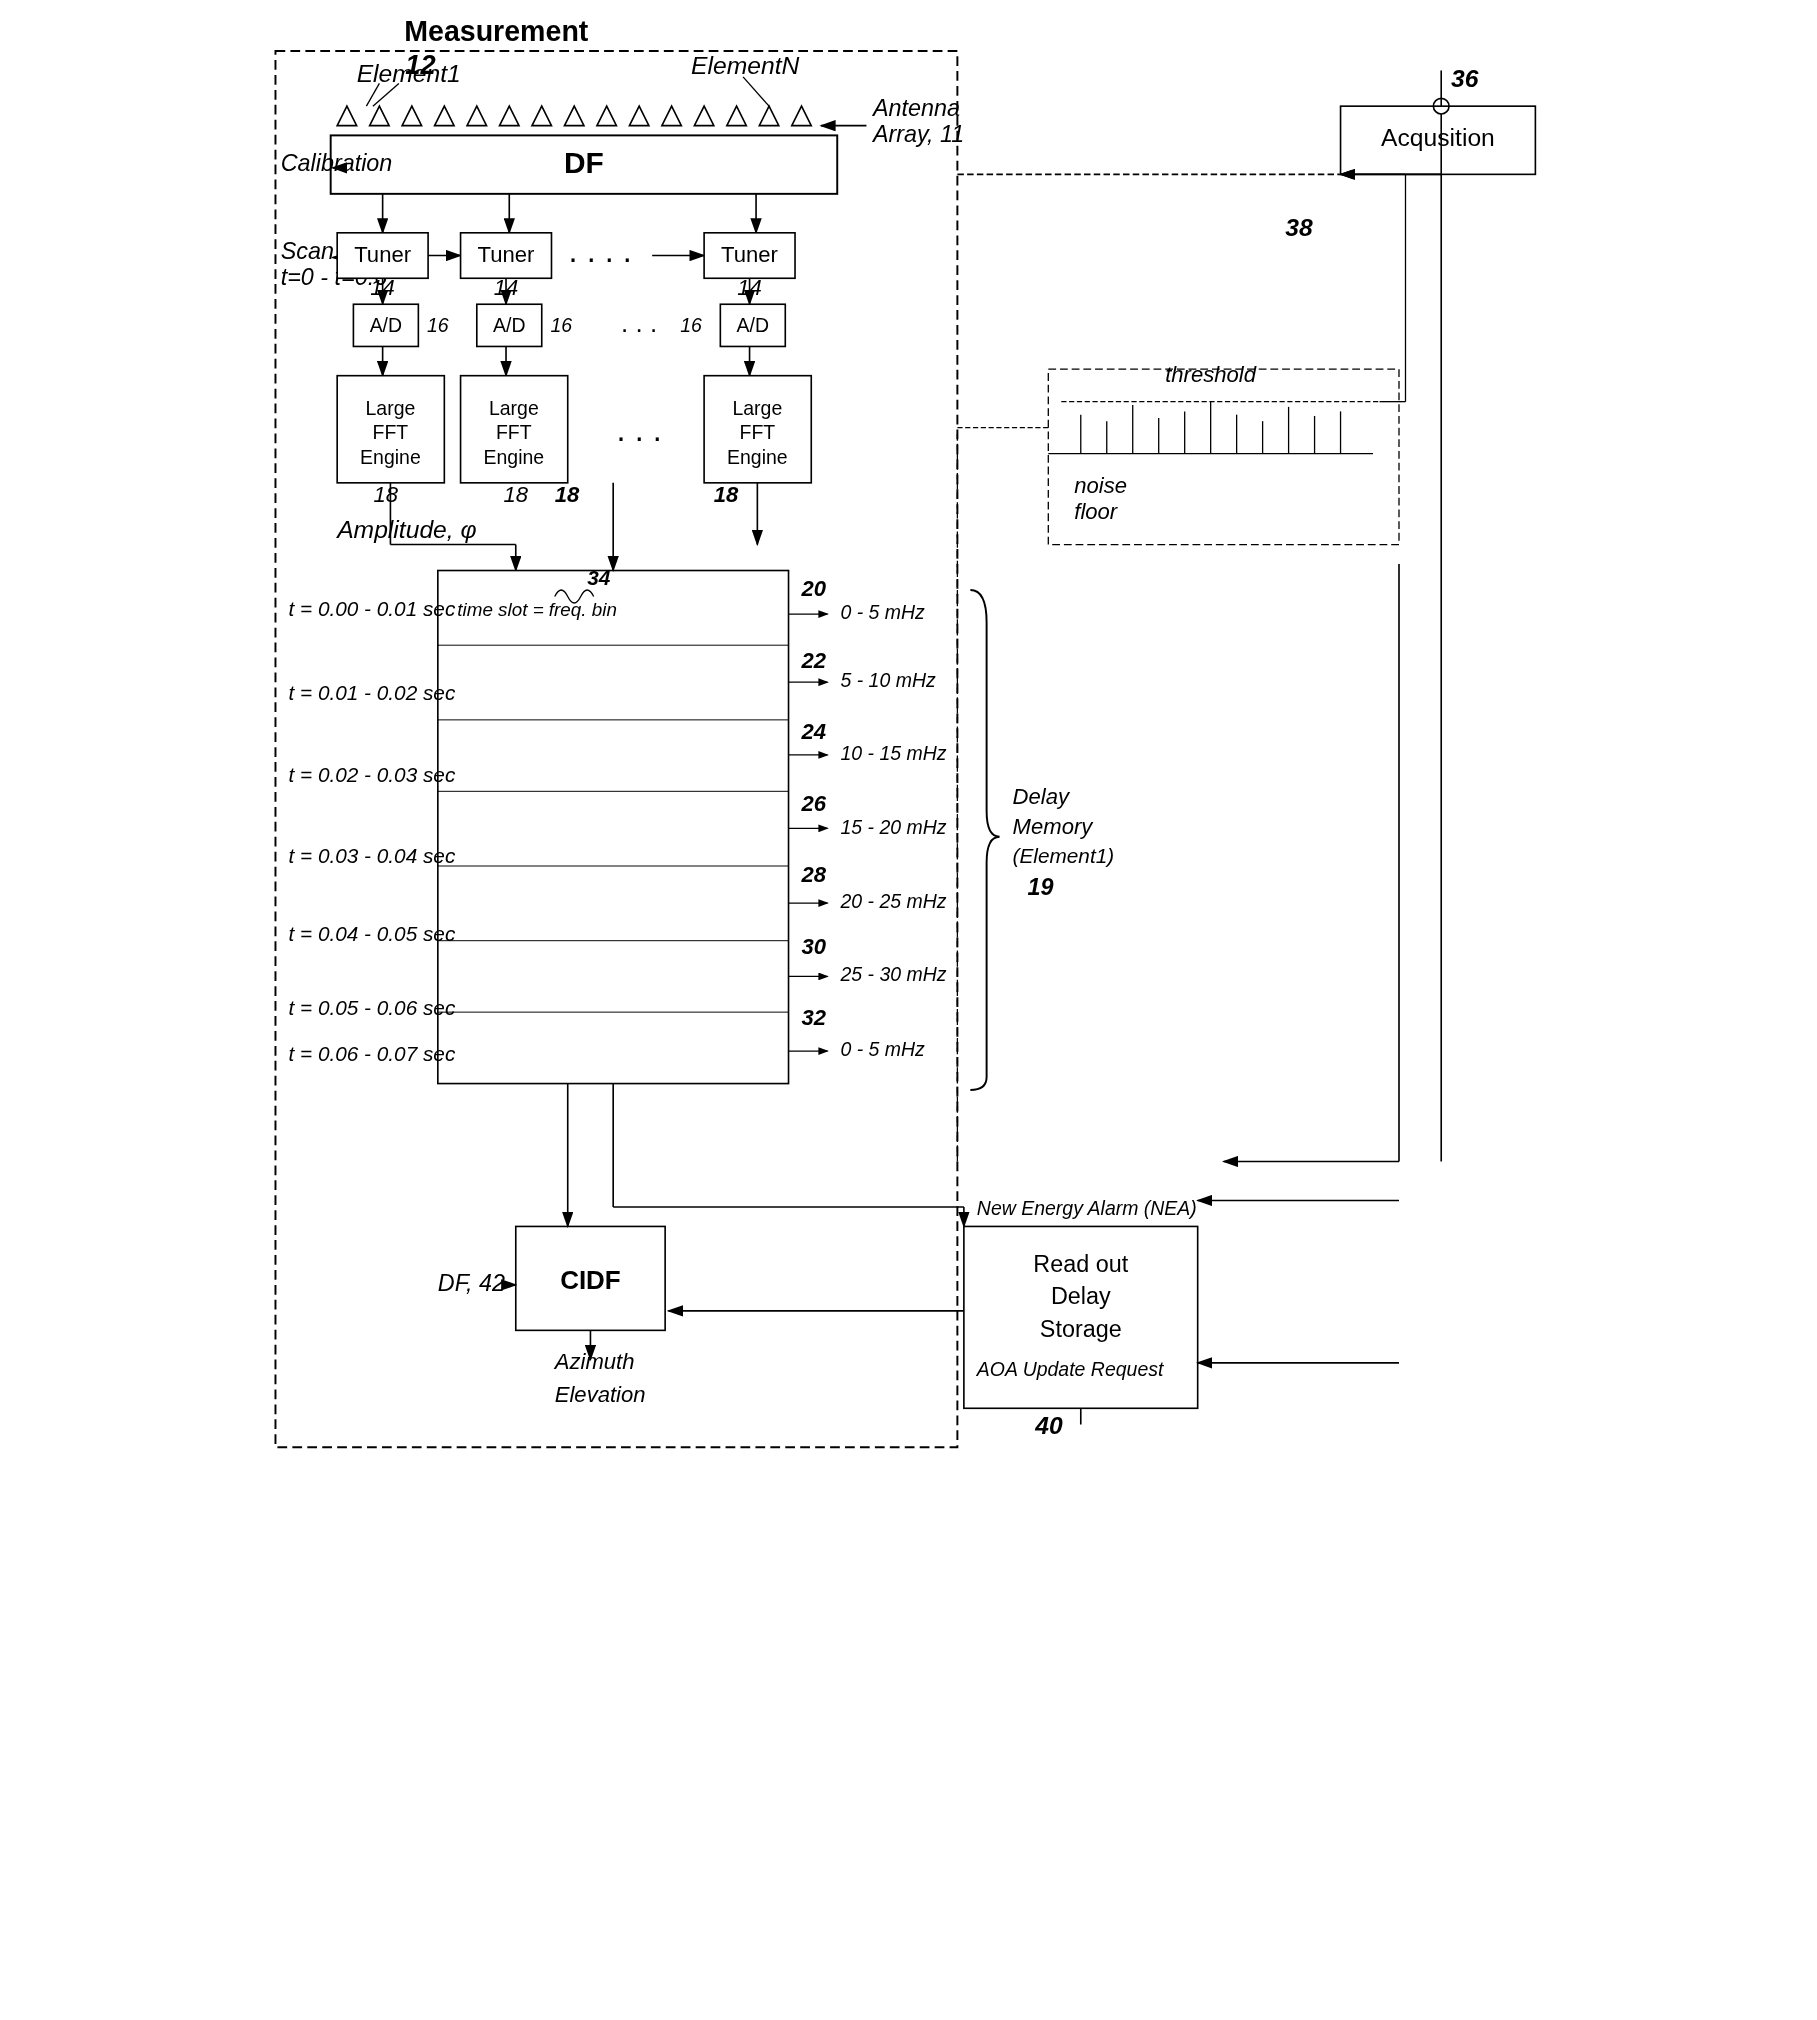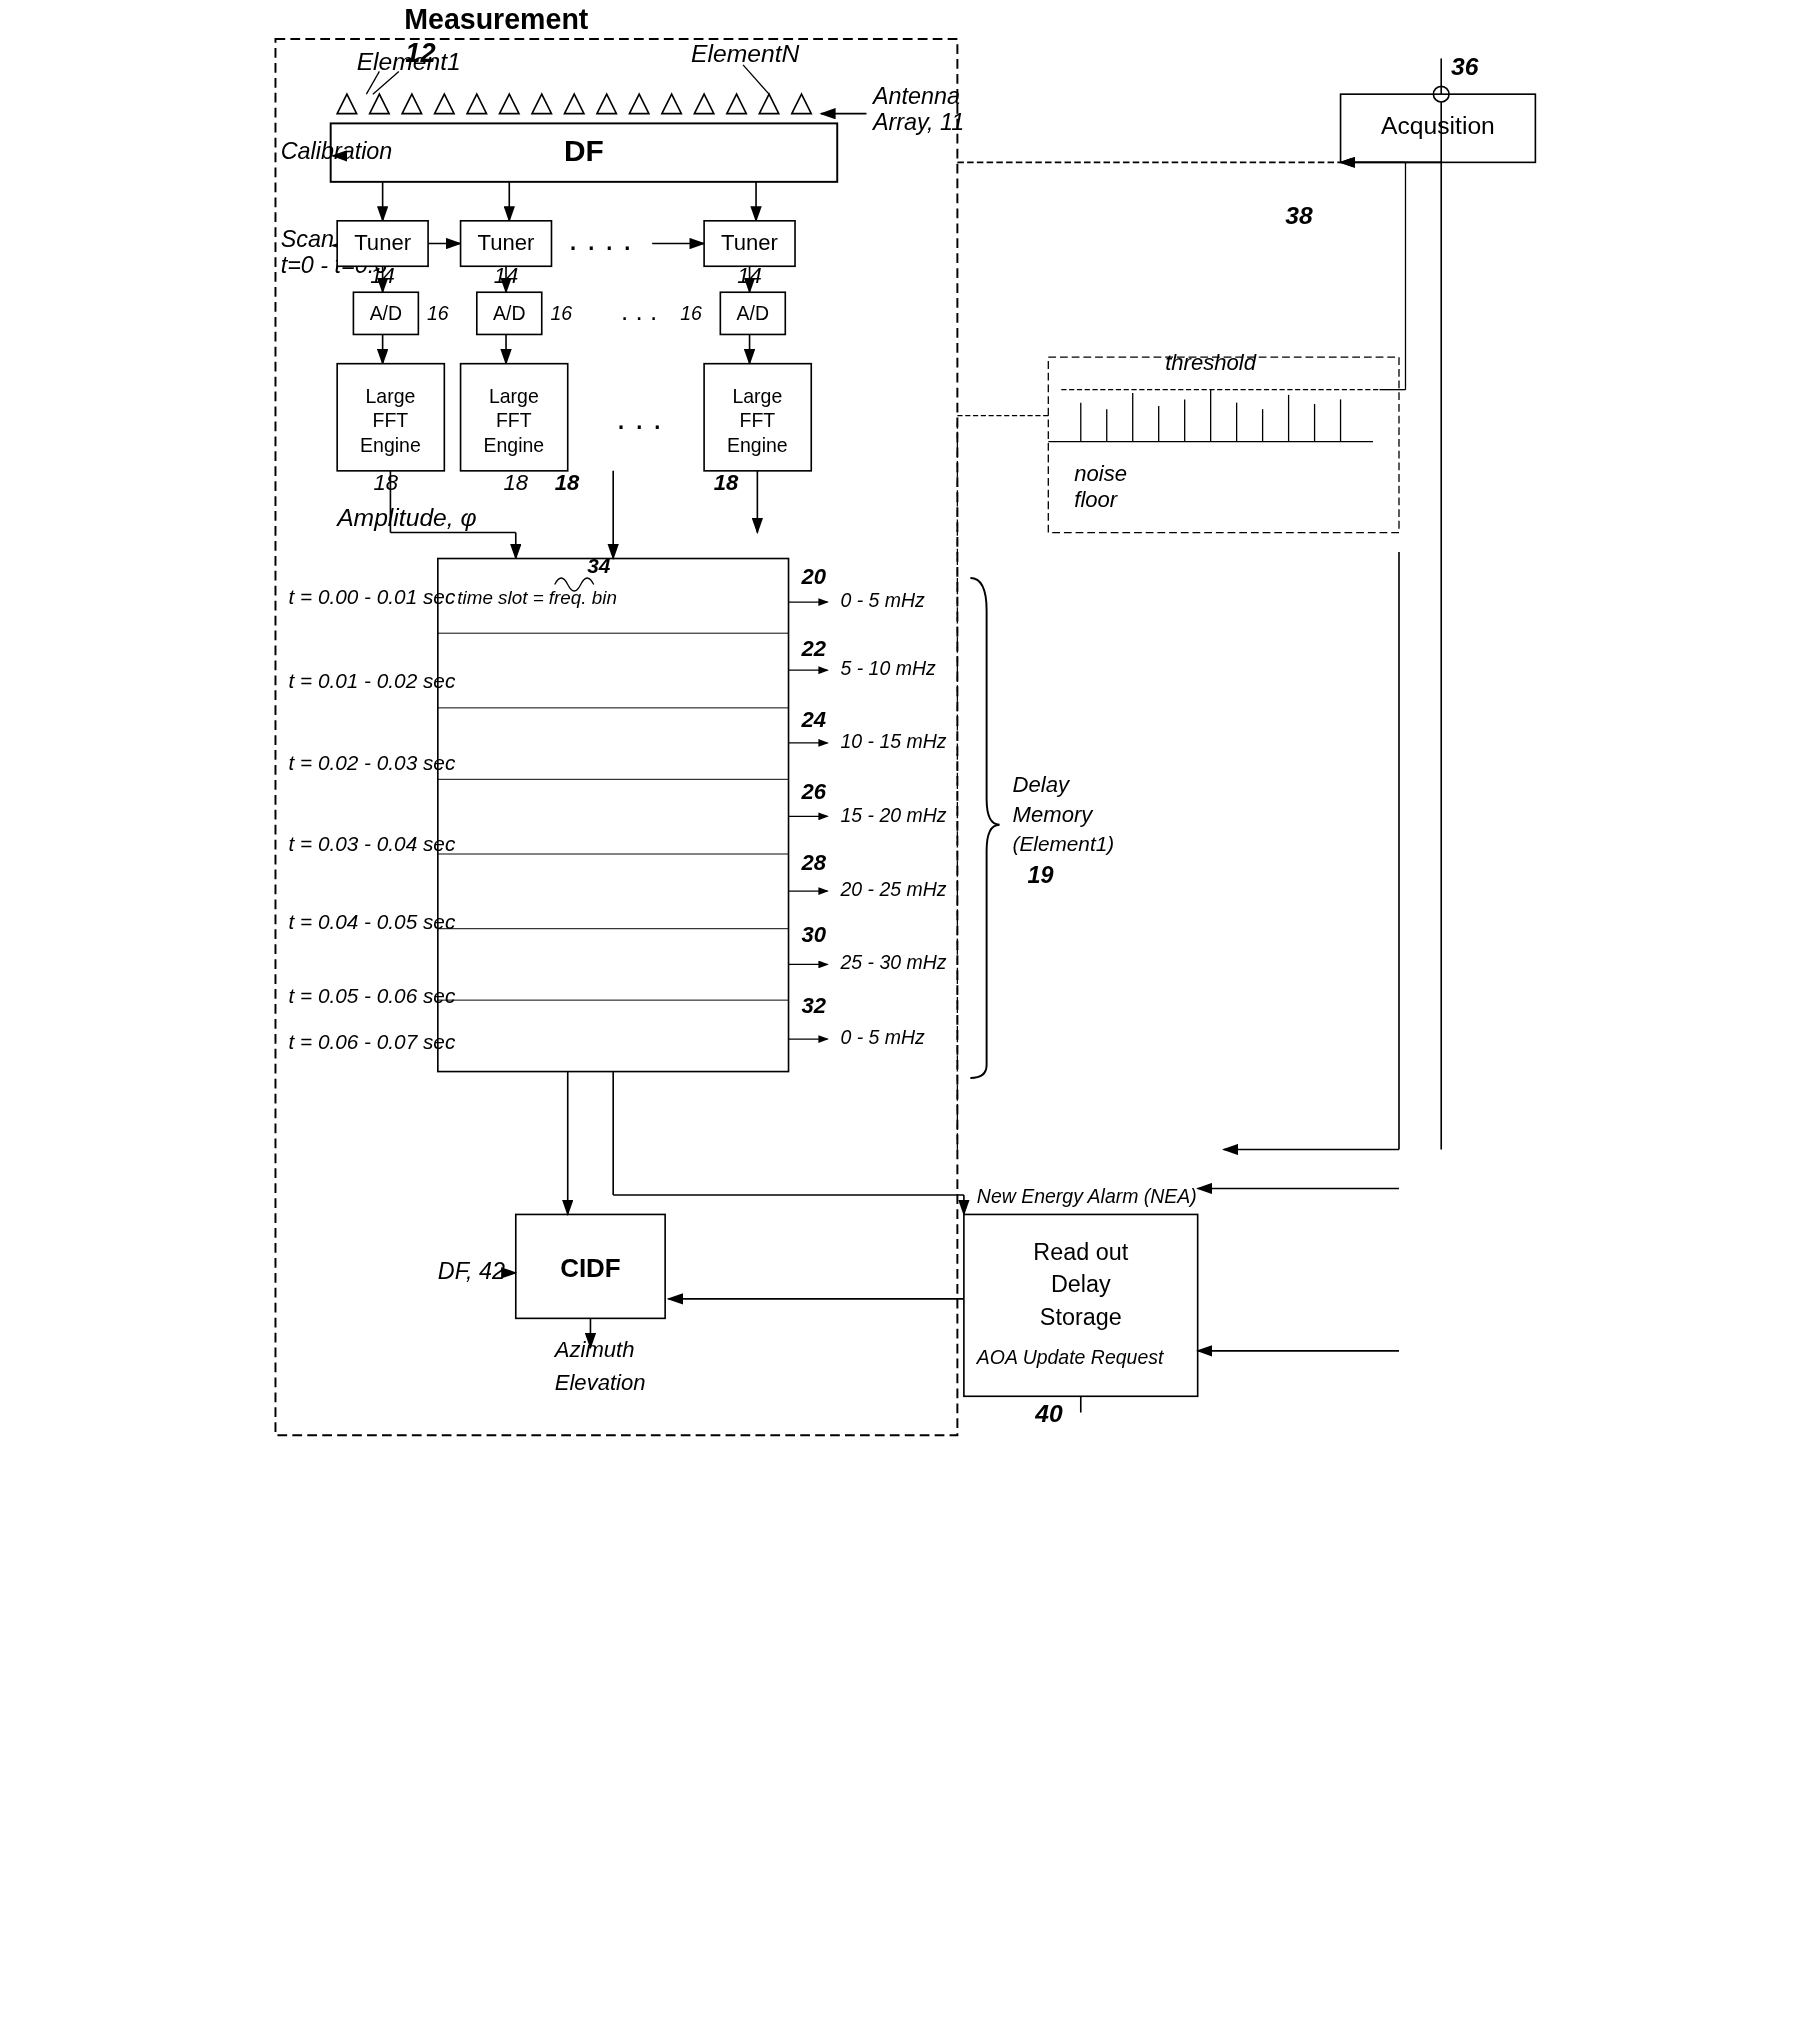--- a/index.html
+++ b/index.html
@@ -6,21 +6,21 @@
     body {
       background: #fff;
       font-family: Arial, sans-serif;
       width: 1818px;
       height: 2021px;
       position: relative;
       overflow: hidden;
     }
     .diagram-container {
       position: absolute;
-      top: 0; left: 0;
+      top: 12px; left: 0;
       width: 1818px;
       height: 1495px;
     }
     svg {
       position: absolute;
       top: 0; left: 0;
       width: 100%;
       height: 100%;
     }
     text {

